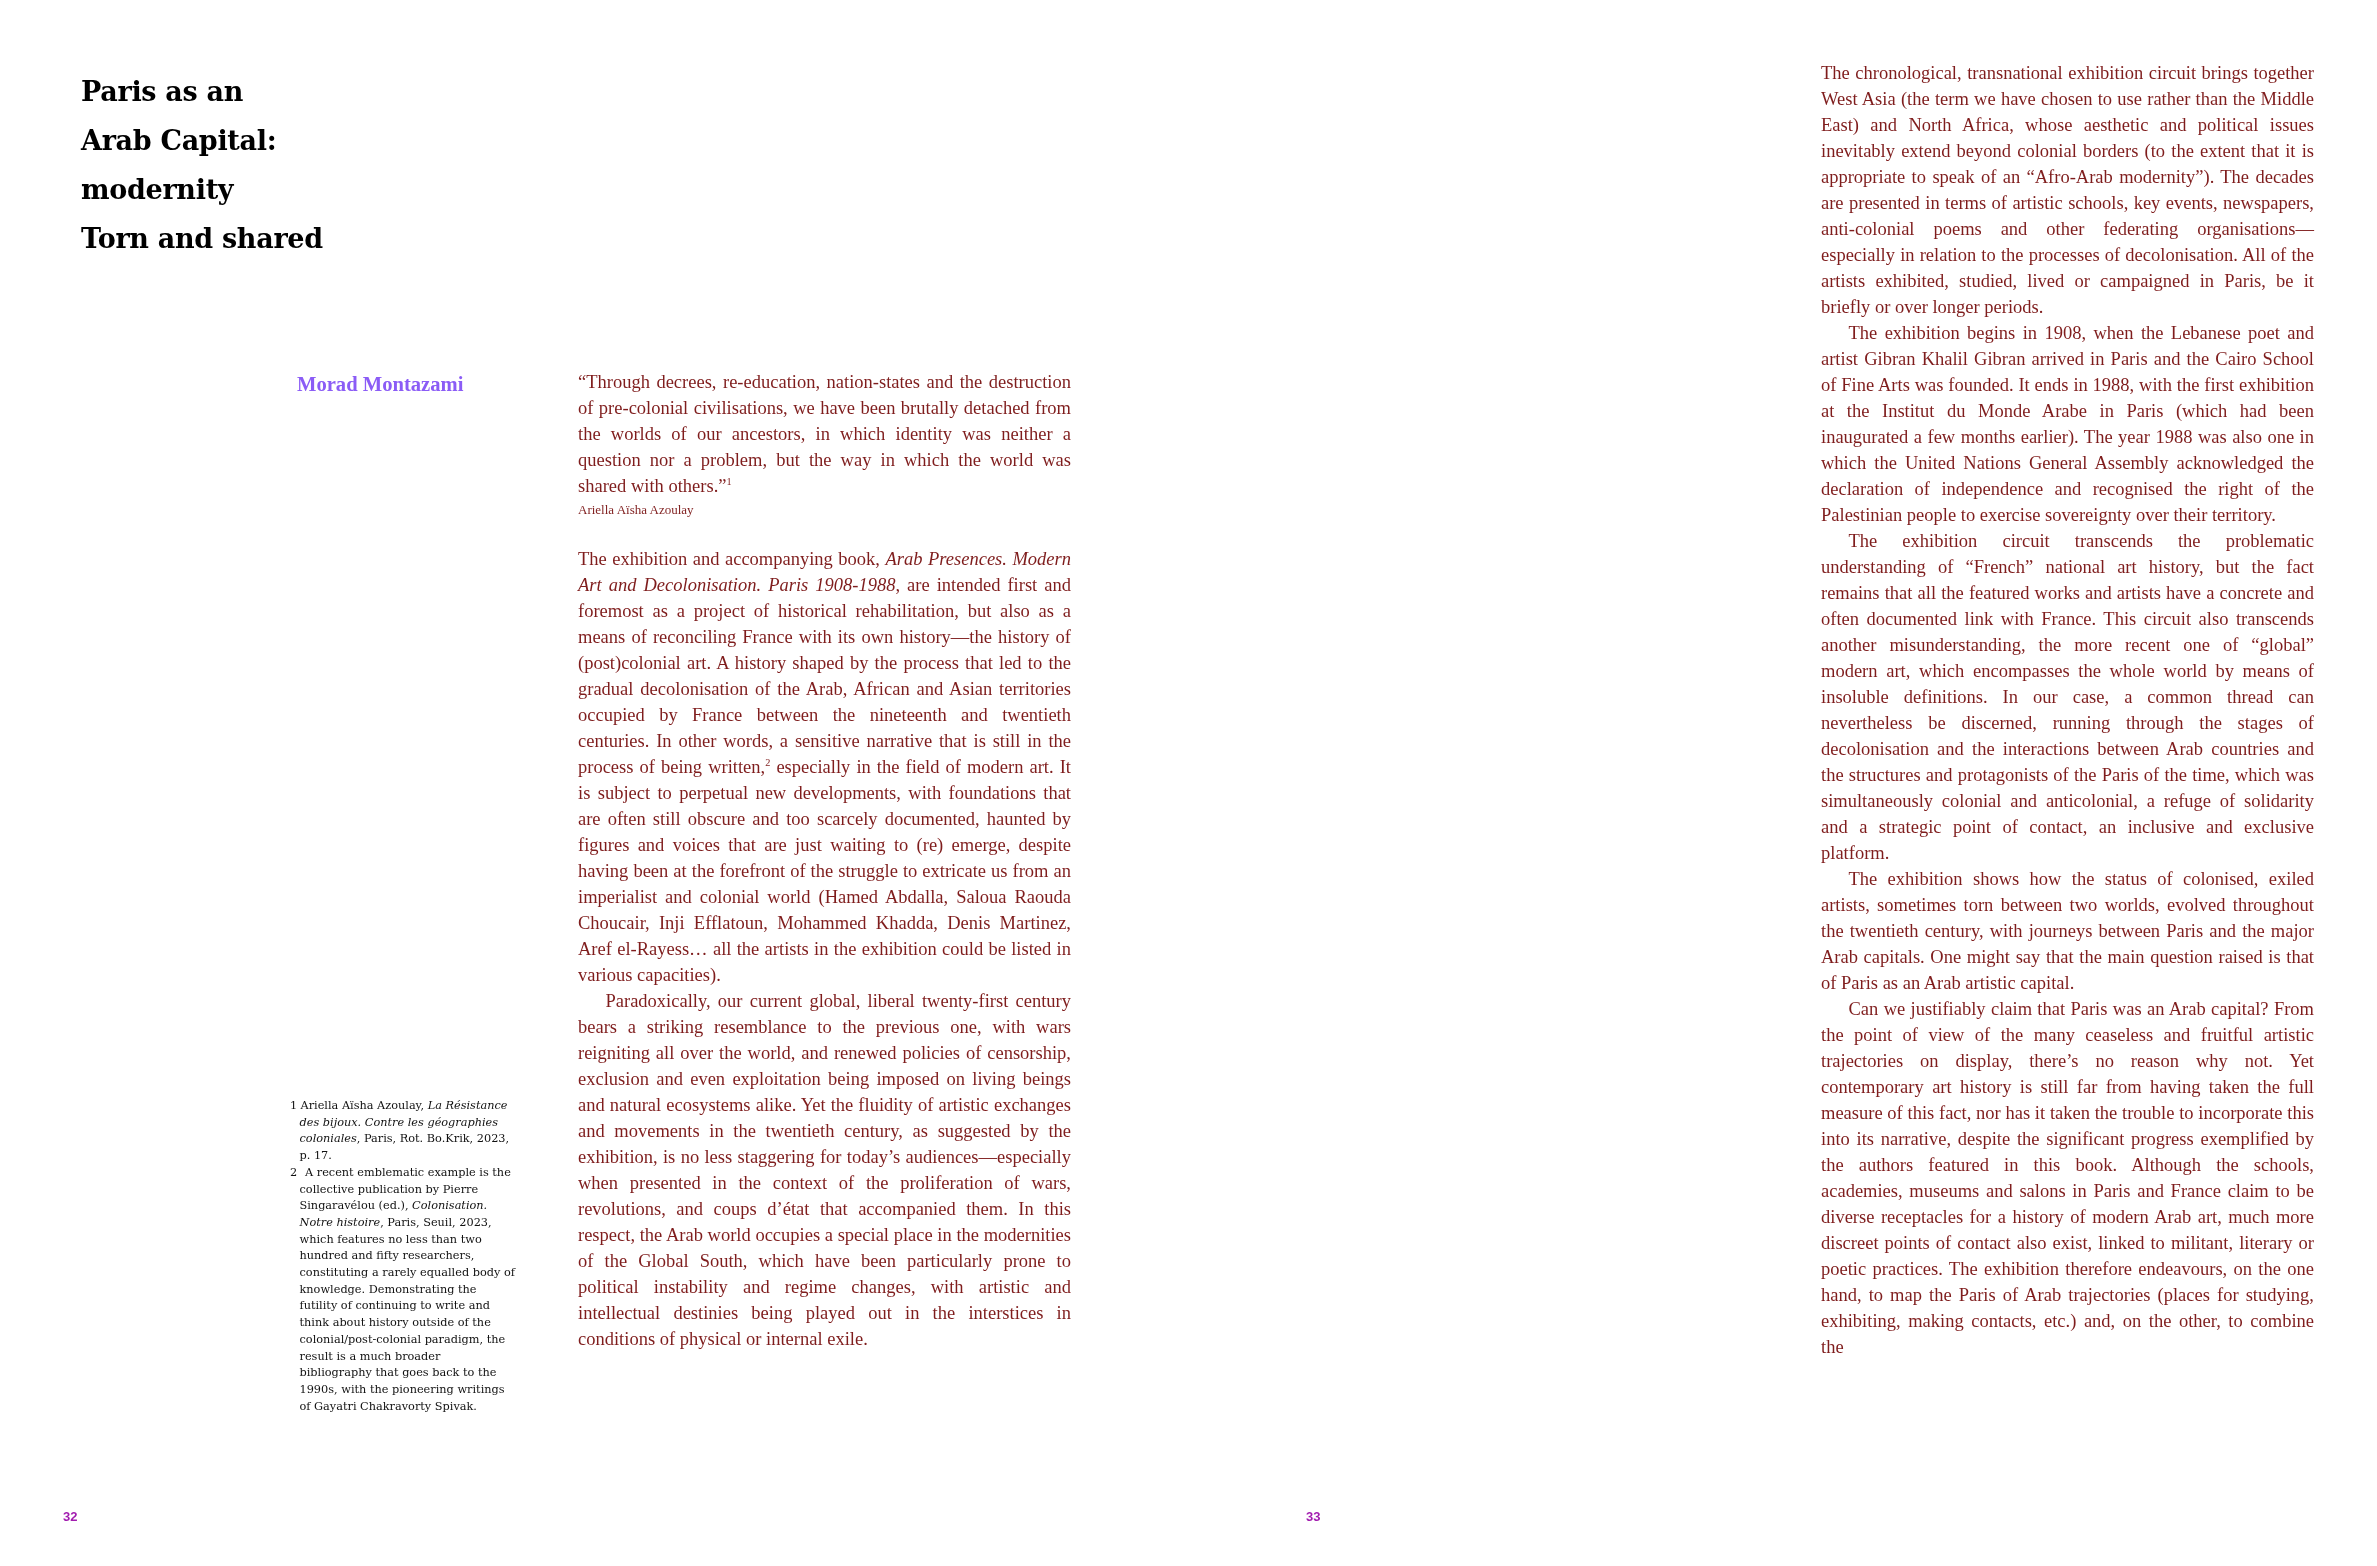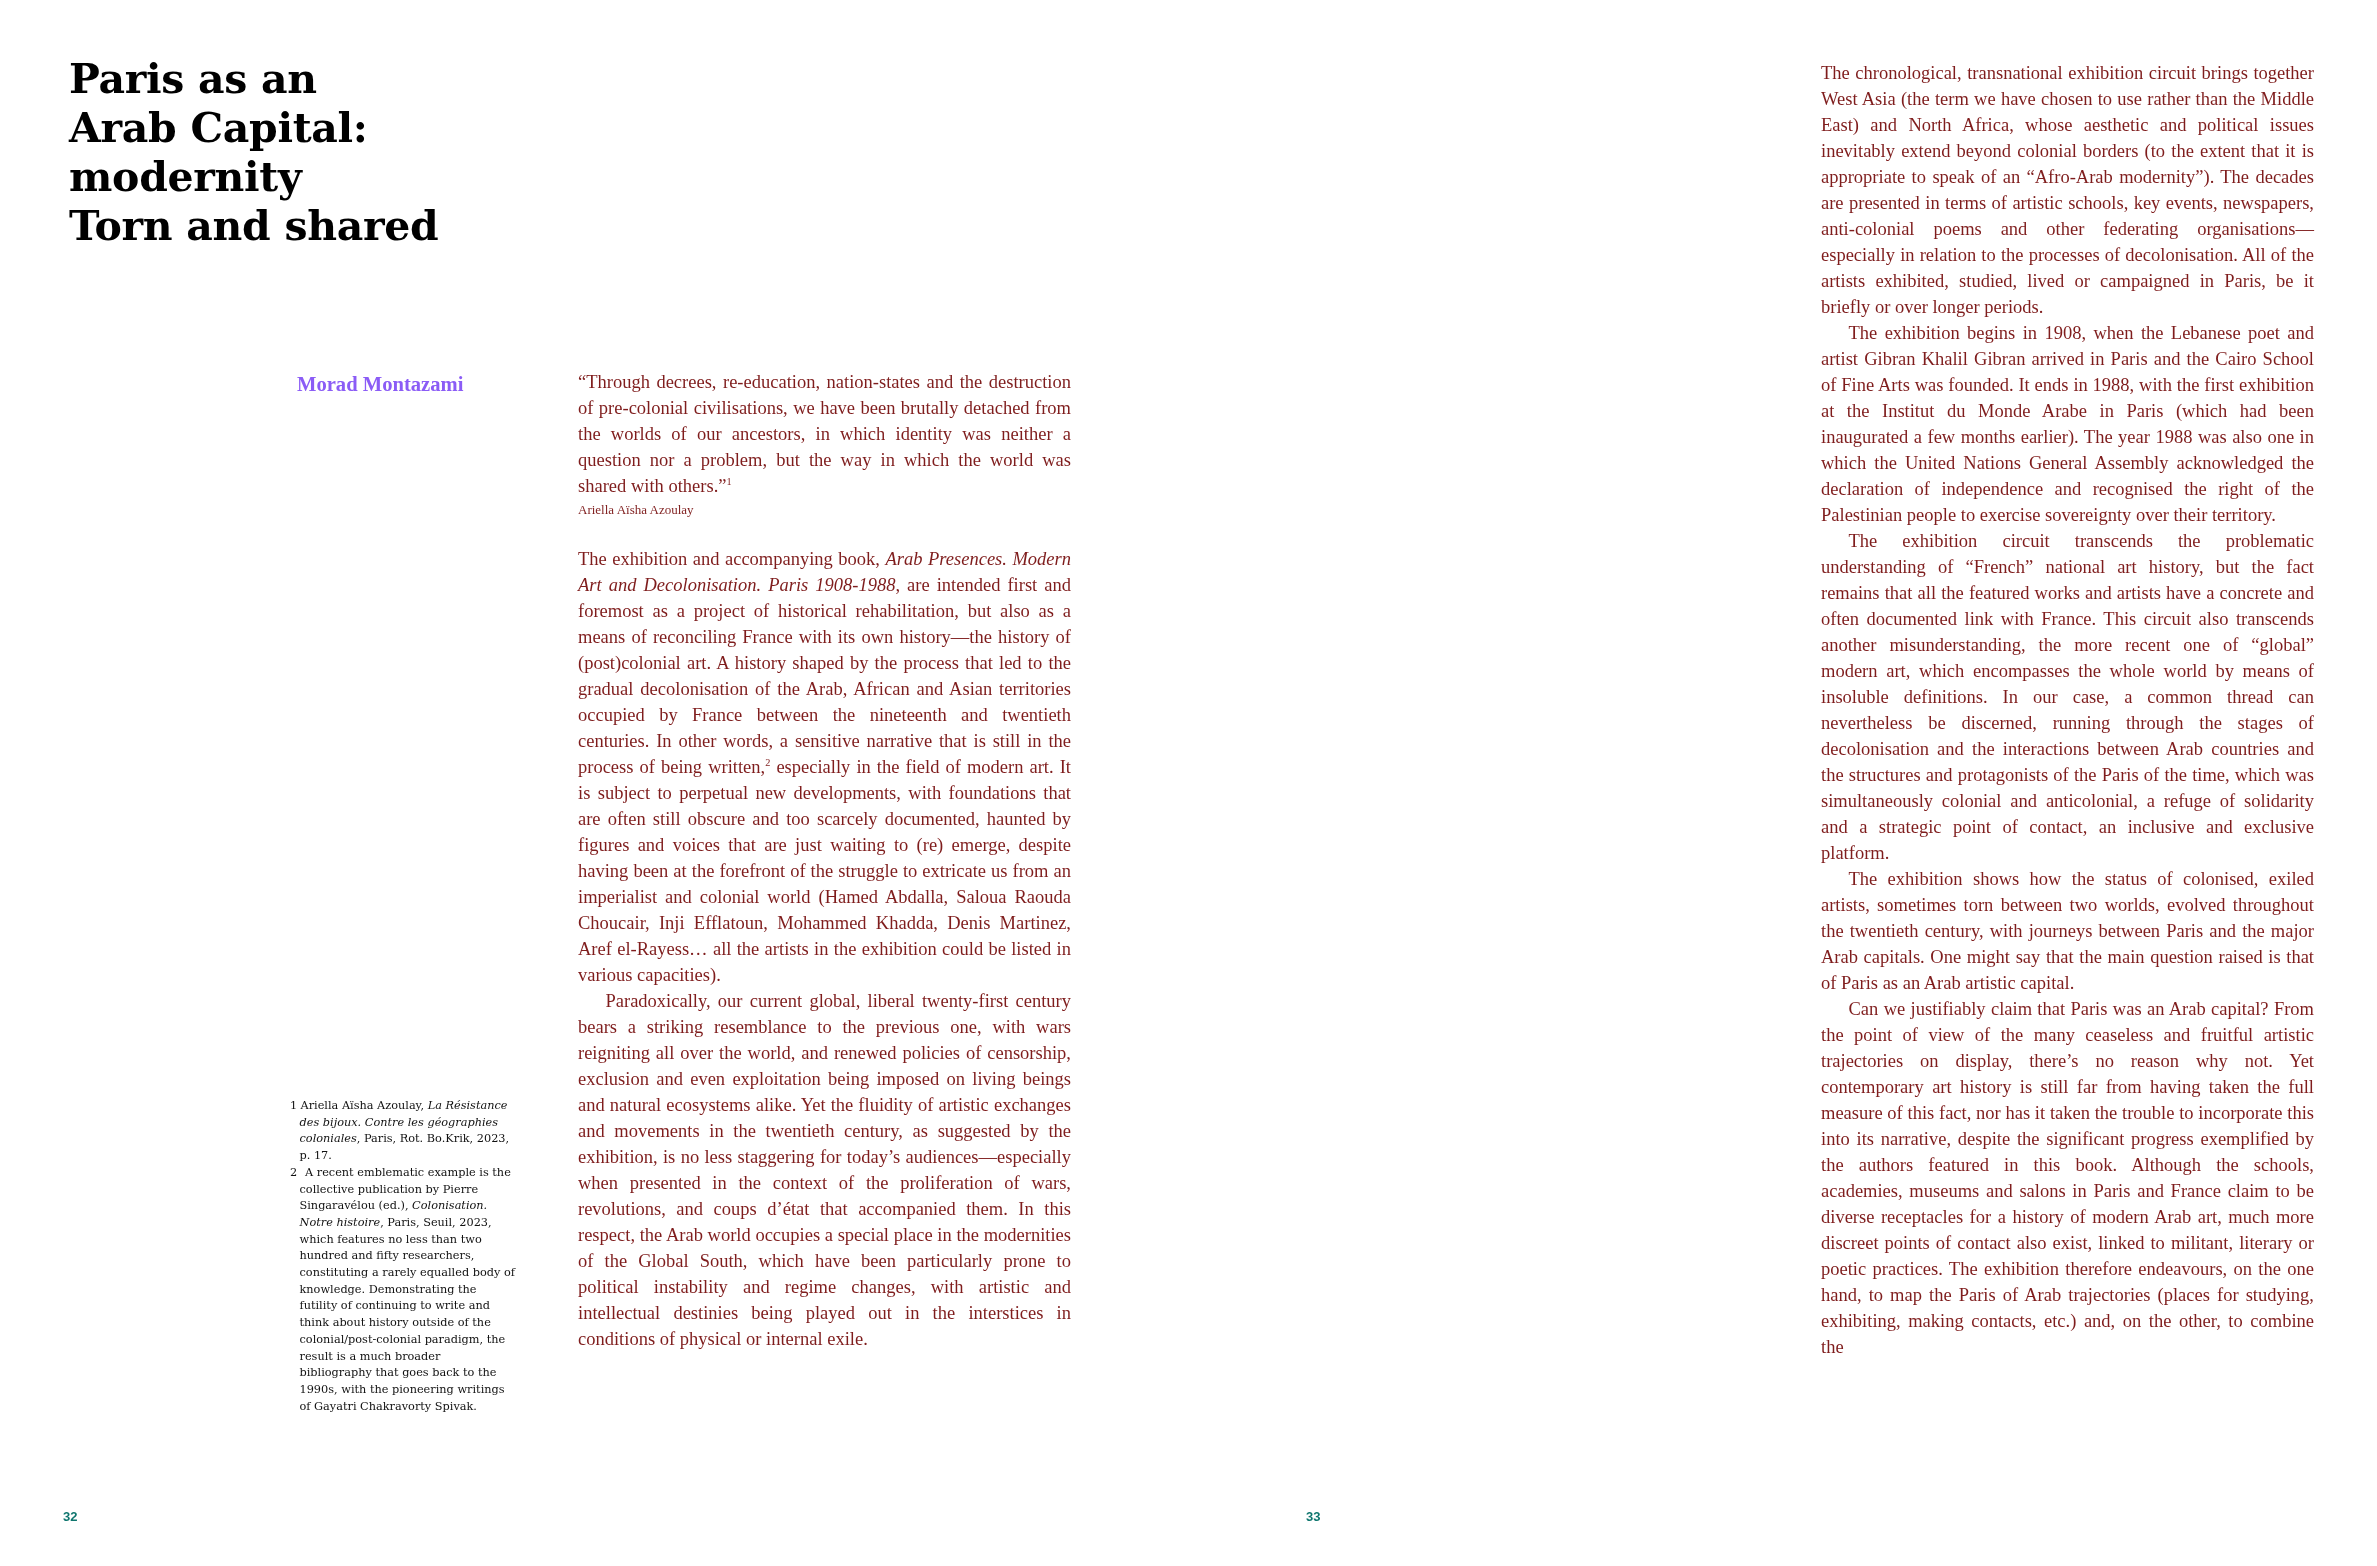--- a/index.html
+++ b/index.html
@@ -8,22 +8,22 @@
       font-family: "DejaVu Serif", "Liberation Serif", serif; color: #111111;
     }
     .spread { position: absolute; inset: 0; }
     .page { position: absolute; top: 0; height: 1567px; }
     .page-left { left: 0; width: 1189px; }
     .page-right { left: 1189px; width: 1189px; }
 
     .title {
       position: absolute; left: 65px; top: 51px; width: 439px;
       font-family: "DejaVu Serif", "Liberation Serif", serif;
-      font-weight: bold; font-size: 41px; line-height: 49px; letter-spacing: -0.3px;
-      margin: 4px; color: #000;
+      font-weight: bold; font-size: 27px; line-height: 49px; letter-spacing: -0.3px;
+      margin: 16px; color: #000;
     }
     .title span { display: block; }
 
     .author {
       position: absolute; left: 297px; top: 371px;
       font-family: "Liberation Serif", "DejaVu Serif", serif;
       font-weight: bold; font-size: 20.6px; line-height: 26px; color: #8b5cf6;
     }
 
     .col {
@@ -47,21 +47,21 @@
       position: absolute; left: 292px; top: 1098px; width: 223px;
       font-family: "DejaVu Serif", "Liberation Serif", serif;
       font-size: 11.3px; line-height: 16.7px; color: #111;
     }
     .fn { position: relative; padding-left: 7.5px; margin: 0; }
     .fn-num { position: absolute; left: -2.1px; top: 0; }
 
     .page-number {
       position: absolute; top: 1509px;
       font-family: "Liberation Sans", "DejaVu Sans", sans-serif;
-      font-weight: bold; font-size: 13px; line-height: 16.5px; color: #0f766e;
+      font-weight: bold; font-size: 13px; line-height: 16.5px; color: #a21caf;
     }
     .pn-left { left: 63px; }
     .pn-right { left: 117px; }
   </style>
 </head>
 <body>
 
 <div class="spread">
 
   <section class="page page-left">

